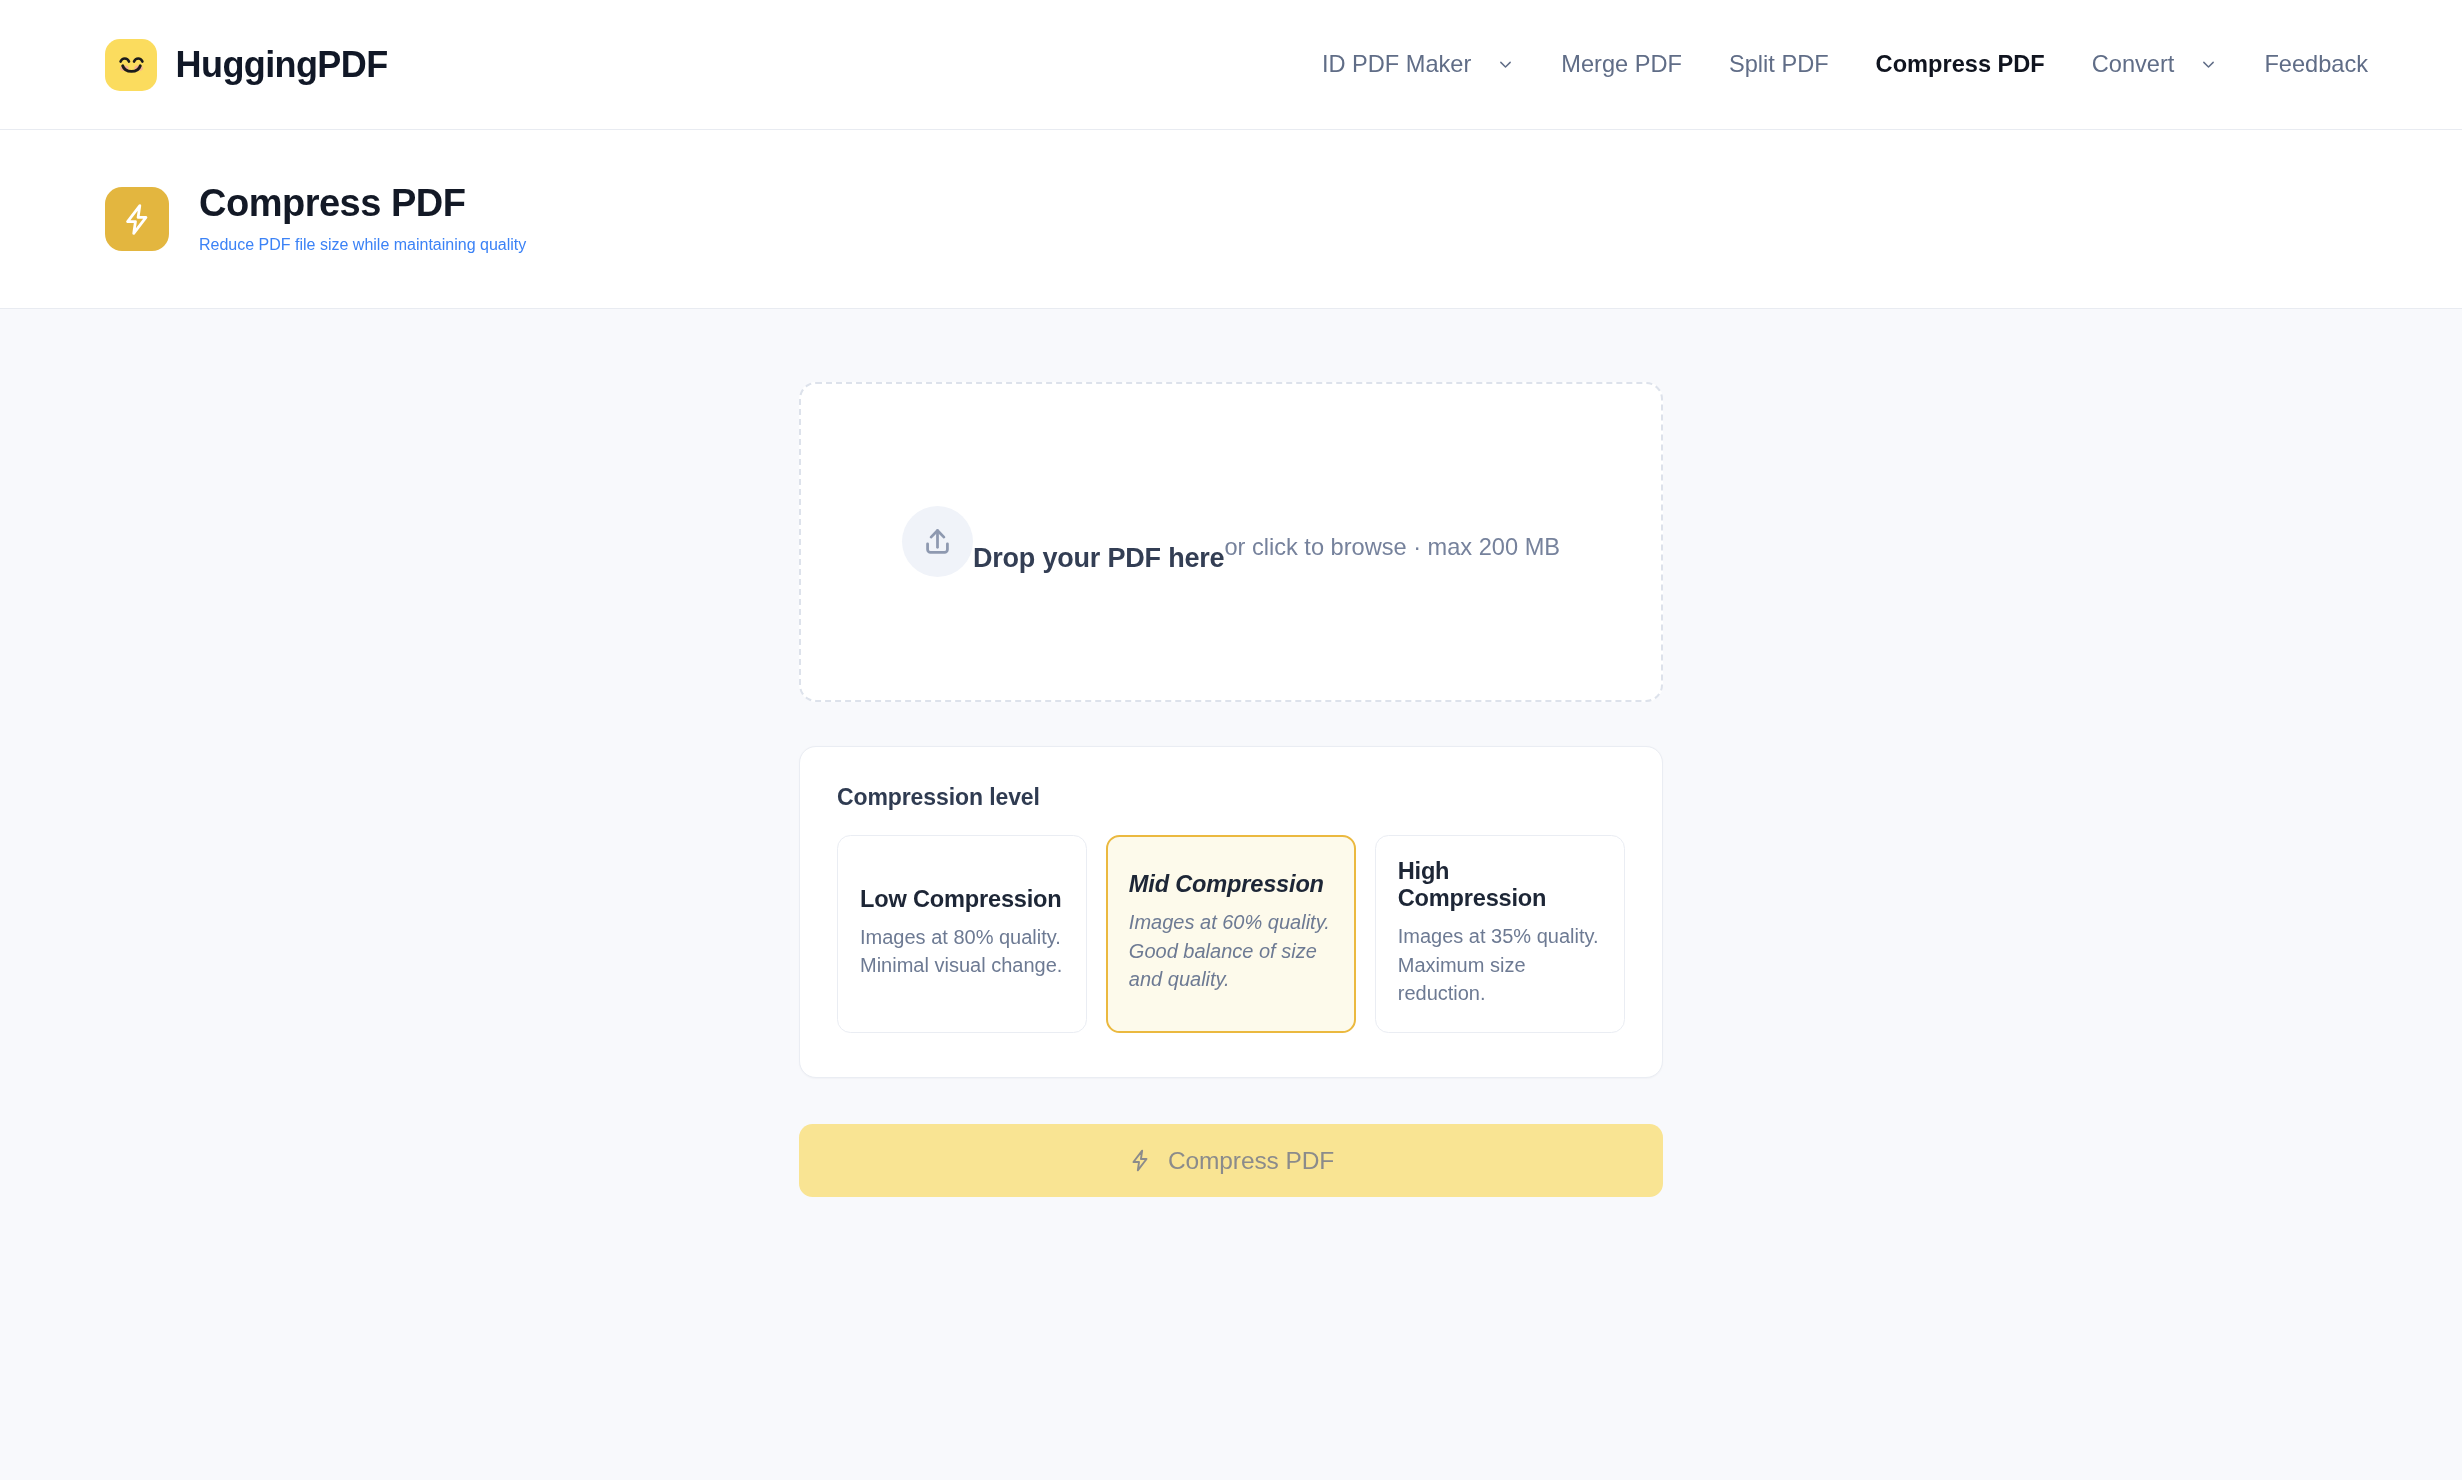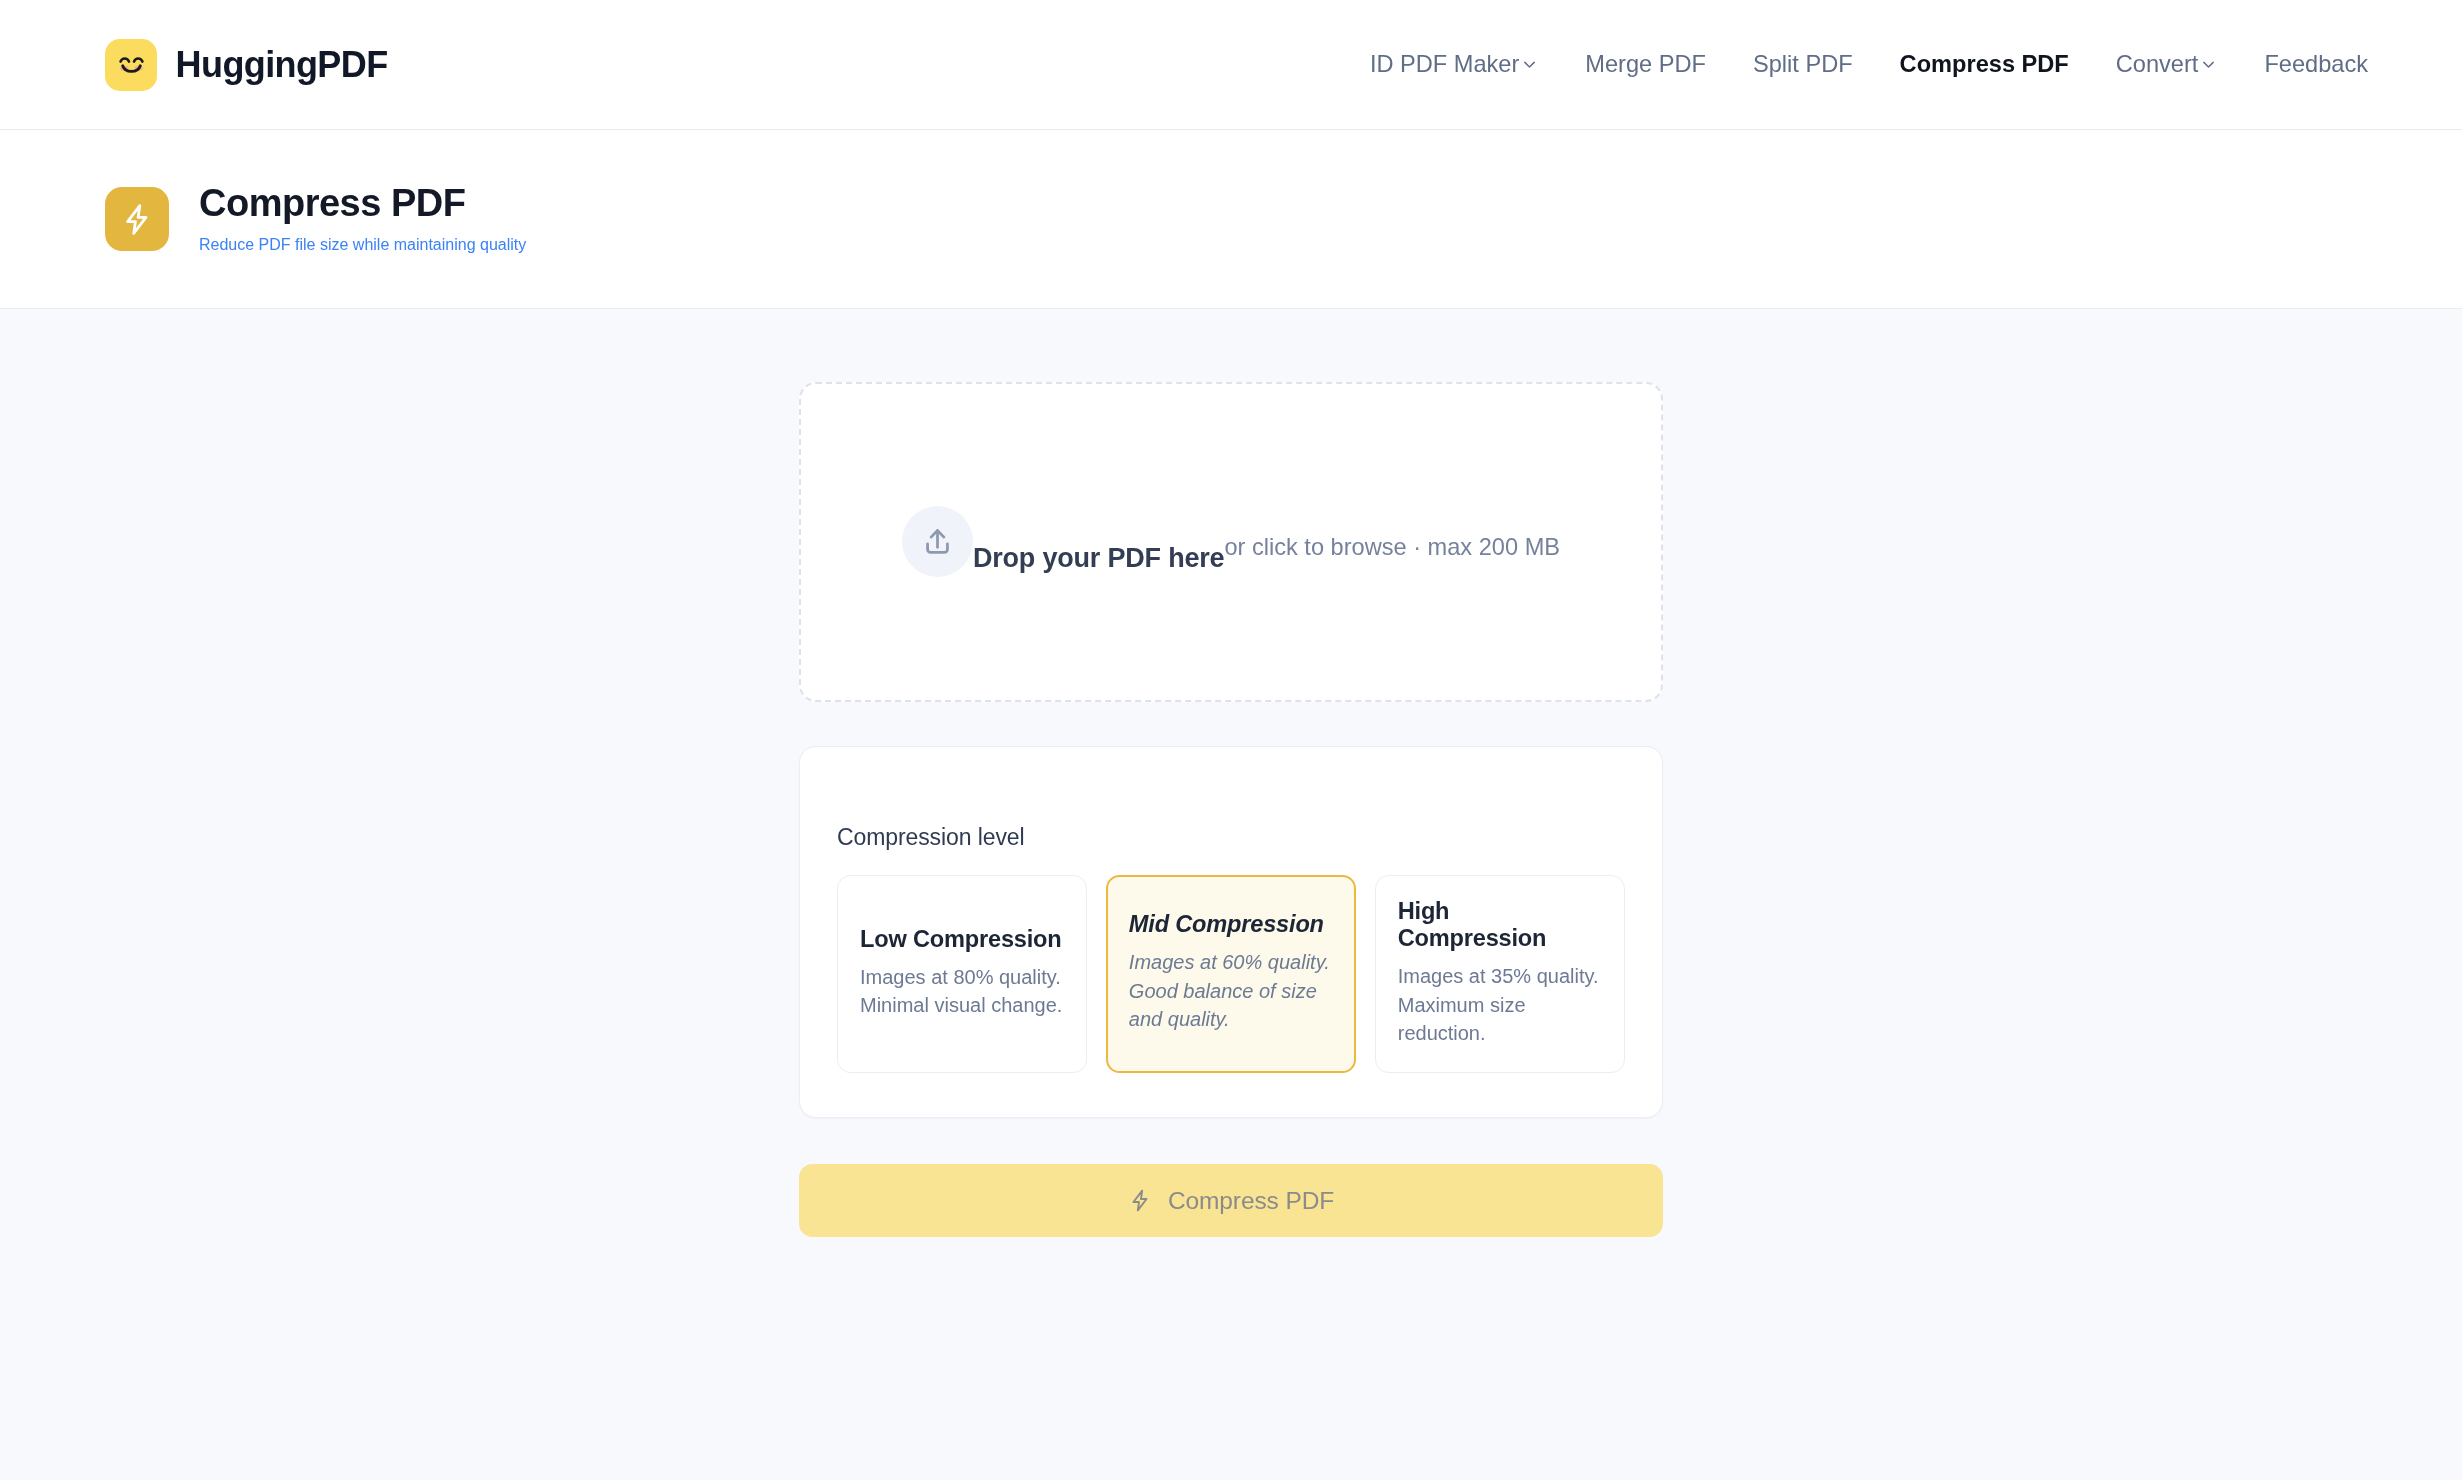--- a/index.html
+++ b/index.html
@@ -55,21 +55,21 @@
   .nav {
     margin-left: auto;
     display: flex;
     align-items: center;
     gap: 47px;
   }
 
   .nav-item {
     display: flex;
     align-items: center;
-    gap: 2px;
+    gap: 26px;
     font-size: 23.6px;
     color: #606d87;
     white-space: nowrap;
     cursor: pointer;
   }
 
   .nav-item.active {
     color: #10141f;
     font-weight: 700;
   }
@@ -172,24 +172,23 @@
     margin-top: 44px;
     background: #ffffff;
     border: 1.7px solid #eaedf3;
     border-radius: 17px;
     padding: 37px 37px 44px;
     box-shadow: 0 0.8px 1.7px rgba(22,30,50,.03);
   }
 
   .panel-label {
     font-size: 23px;
-    font-weight: 400;
+    font-weight: 700;
     color: #2f3b51;
     letter-spacing: -0.1px;
-    margin-top: 40px;
   }
 
   .levels {
     margin-top: 24.5px;
     display: grid;
     grid-template-columns: 1fr 1fr 1fr;
     gap: 18.6px;
   }
 
   .level-card {

